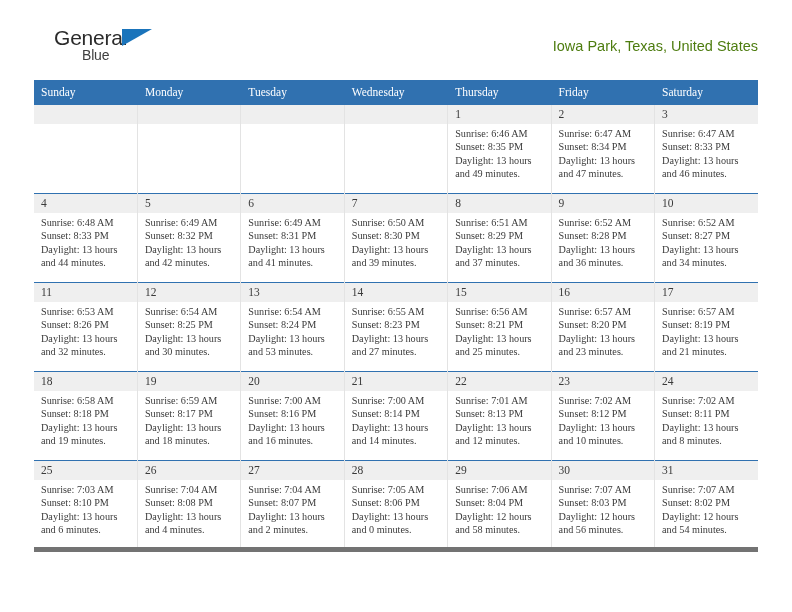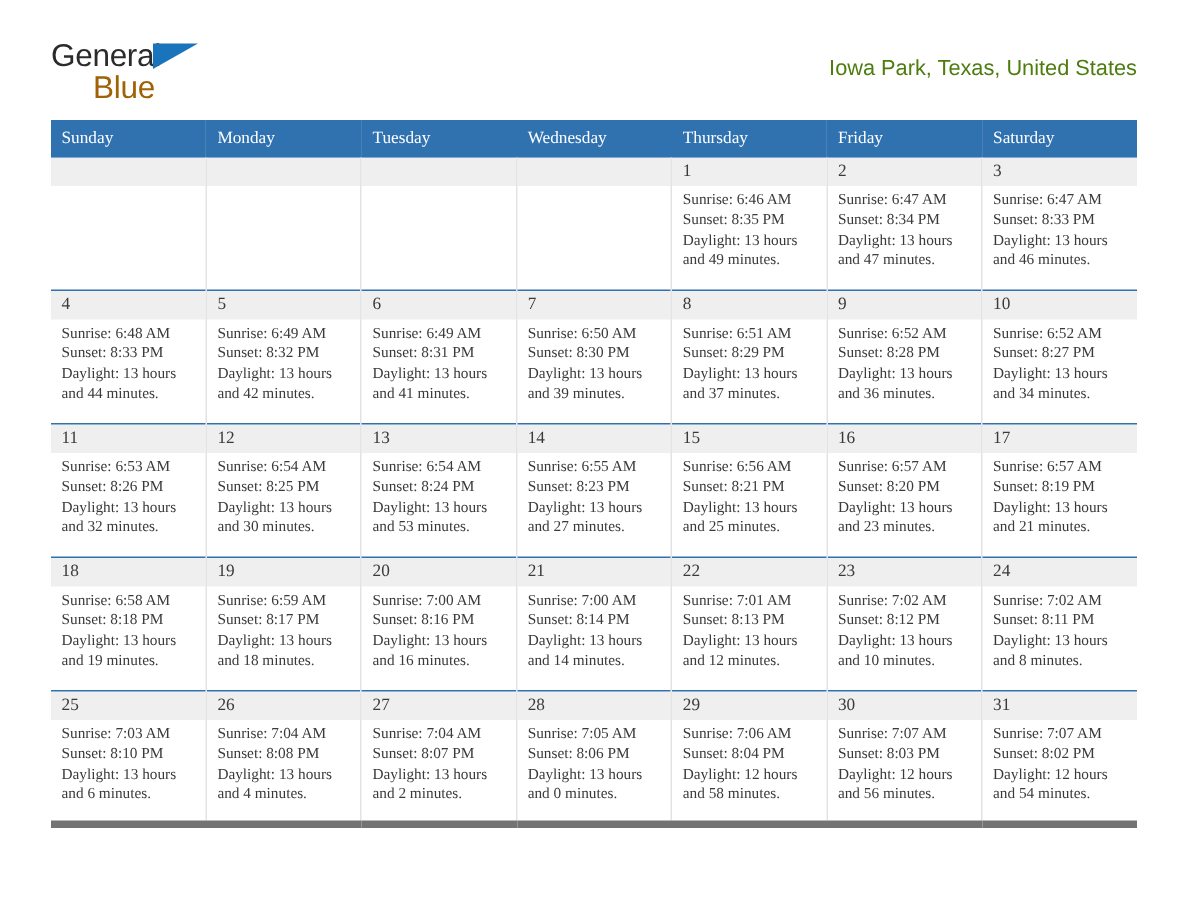--- a/index.html
+++ b/index.html
@@ -23,20 +23,21 @@
   }
 
   
   .top {
     display: flex;
     align-items: flex-start;
     justify-content: space-between;
     padding-top: 27px;
     height: 72px;
     box-sizing: border-box;
+    margin-left: 20px;
   }
   .logo {
     position: relative;
     width: 120px;
     height: 46px;
     line-height: 1;
     user-select: none;
   }
   .logo-general {
     position: absolute;
@@ -52,22 +53,22 @@
     top: 2px;
     width: 0;
     height: 0;
     border-left: 30px solid #1a74bb;
     border-bottom: 17px solid transparent;
   }
   .logo-blue {
     position: absolute;
     left: 28px;
     top: 21px;
-    font-size: 21px;
-    color: #a16207;
+    font-size: 14px;
+    color: #404040;
     letter-spacing: -0.2px;
   }
   .titles {
     text-align: right;
     padding-top: 0px;
   }
   .month-title {
     font-size: 28px;
     color: #333333;
     line-height: 34px;

